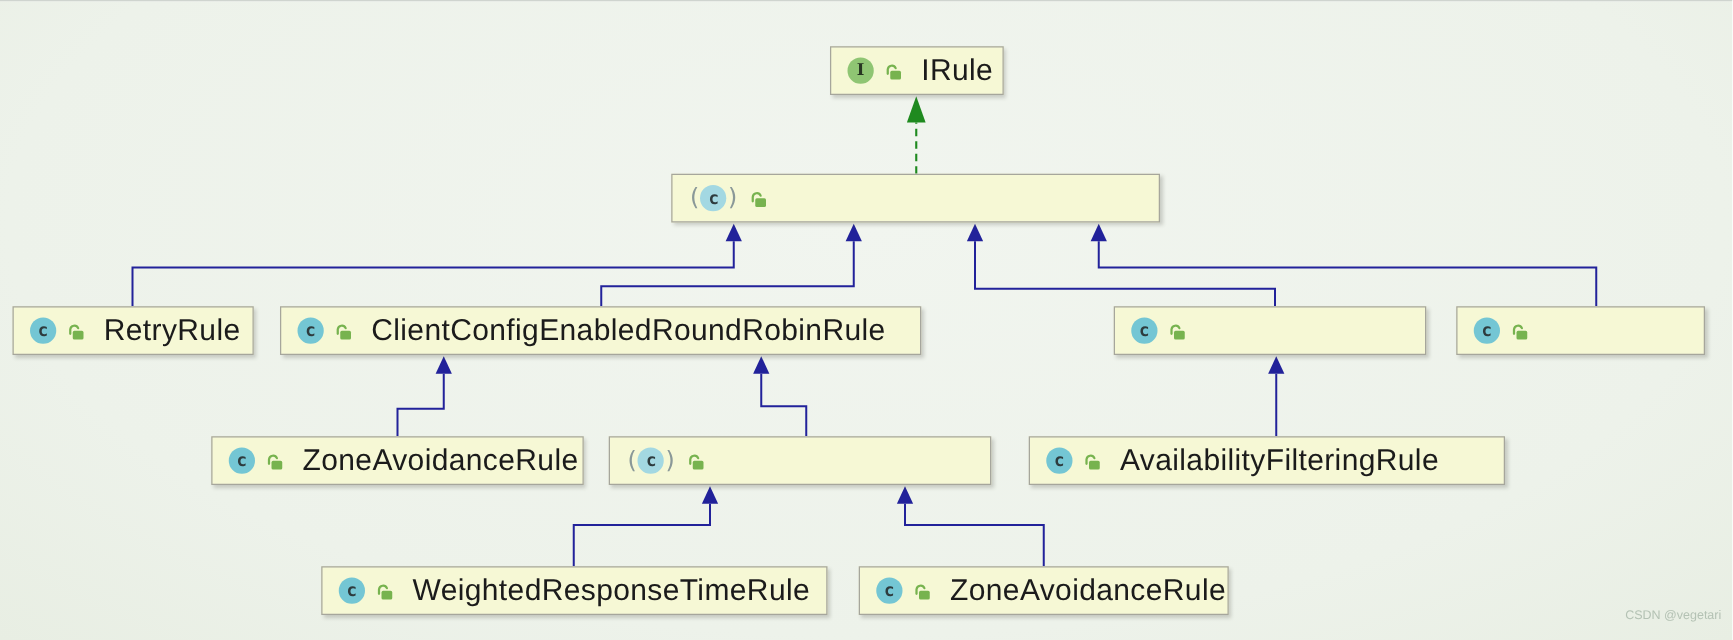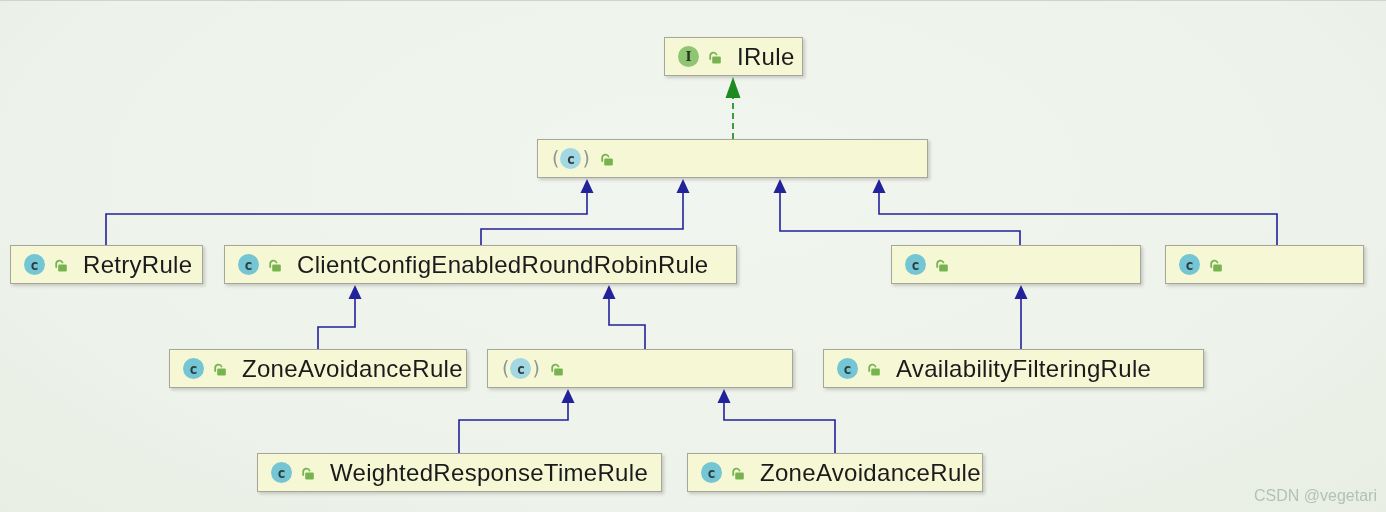--- a/index.html
+++ b/index.html
@@ -38,21 +38,21 @@
     display:inline-flex;align-items:center;justify-content:center;
   }
   .cicon .cletter{font-size:14px;font-weight:bold;color:#2e3b3e;font-family:"DejaVu Sans Mono",monospace;line-height:1;}
   .cicon.iface{background:var(--interface-icon-fill);}
   .cicon.iface .cletter{font-family:"DejaVu Serif",serif;font-size:13px;color:#273522;}
   .aicon{display:inline-flex;align-items:center;flex:0 0 auto;}
   .aicon .cicon{background:var(--abstract-icon-fill);}
   .aicon .paren{font-size:19px;color:#8a9898;font-family:"DejaVu Sans",sans-serif;line-height:1;padding:0 1px;}
   .lock{margin-left:7px;flex:0 0 auto;color:var(--lock-color);display:inline-flex;align-items:center;}
   .watermark{
-    position:absolute;top:486px;right:9px;font-size:16px;
+    position:absolute;top:486px;right:9px;font-size:10px;
     font-family:"Liberation Sans",sans-serif;color:var(--watermark-color);
   }
 </style>
 </head>
 <body>
 
 <div class="canvas">
 
   <svg class="edges" viewBox="0 0 1386 512" xmlns="http://www.w3.org/2000/svg">
 

